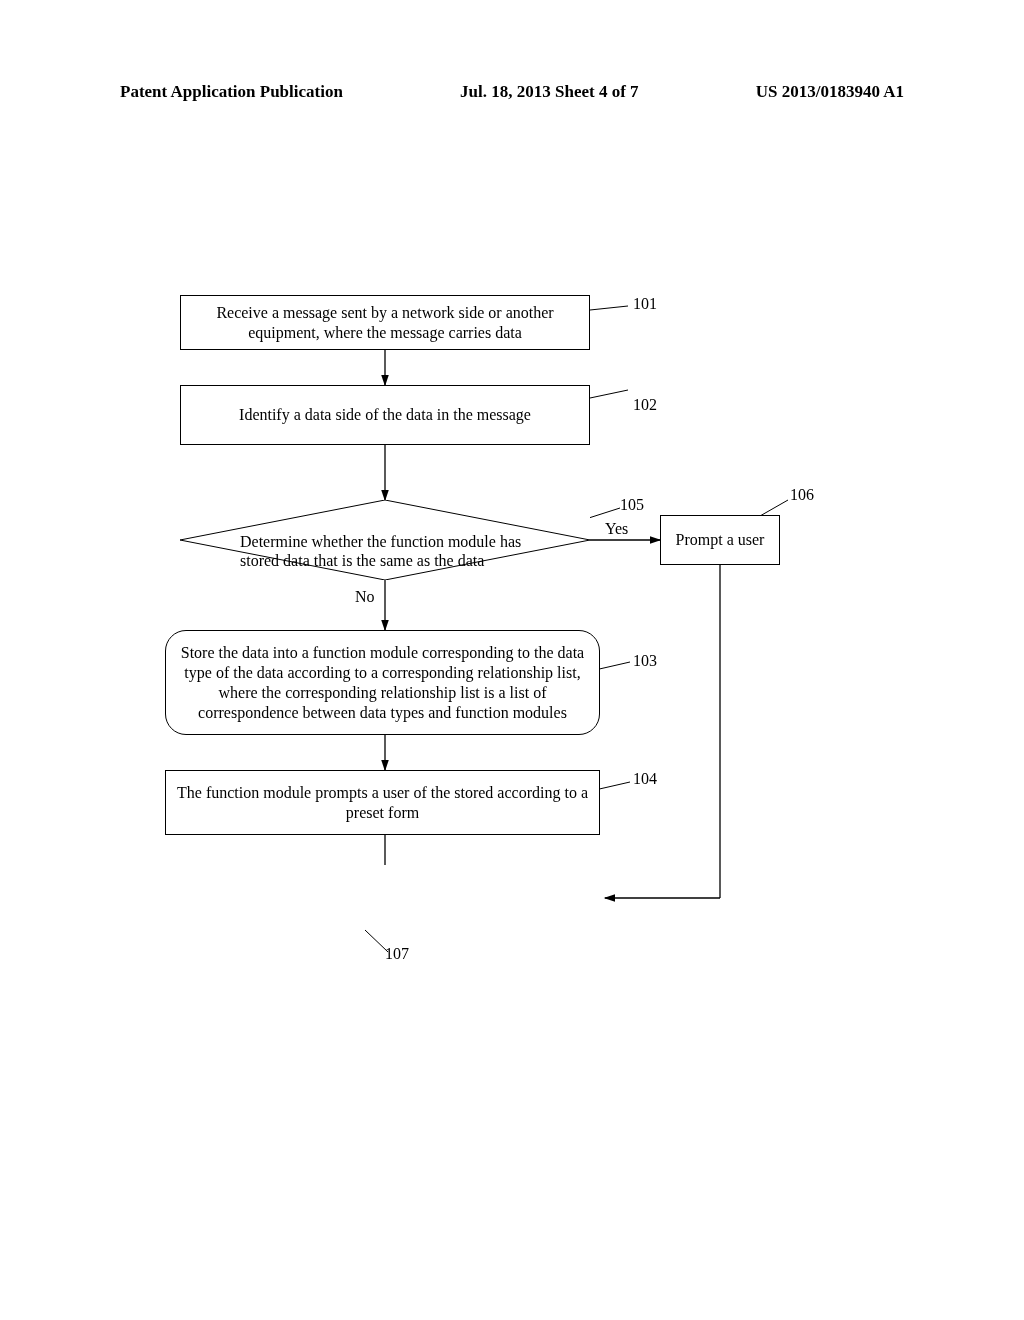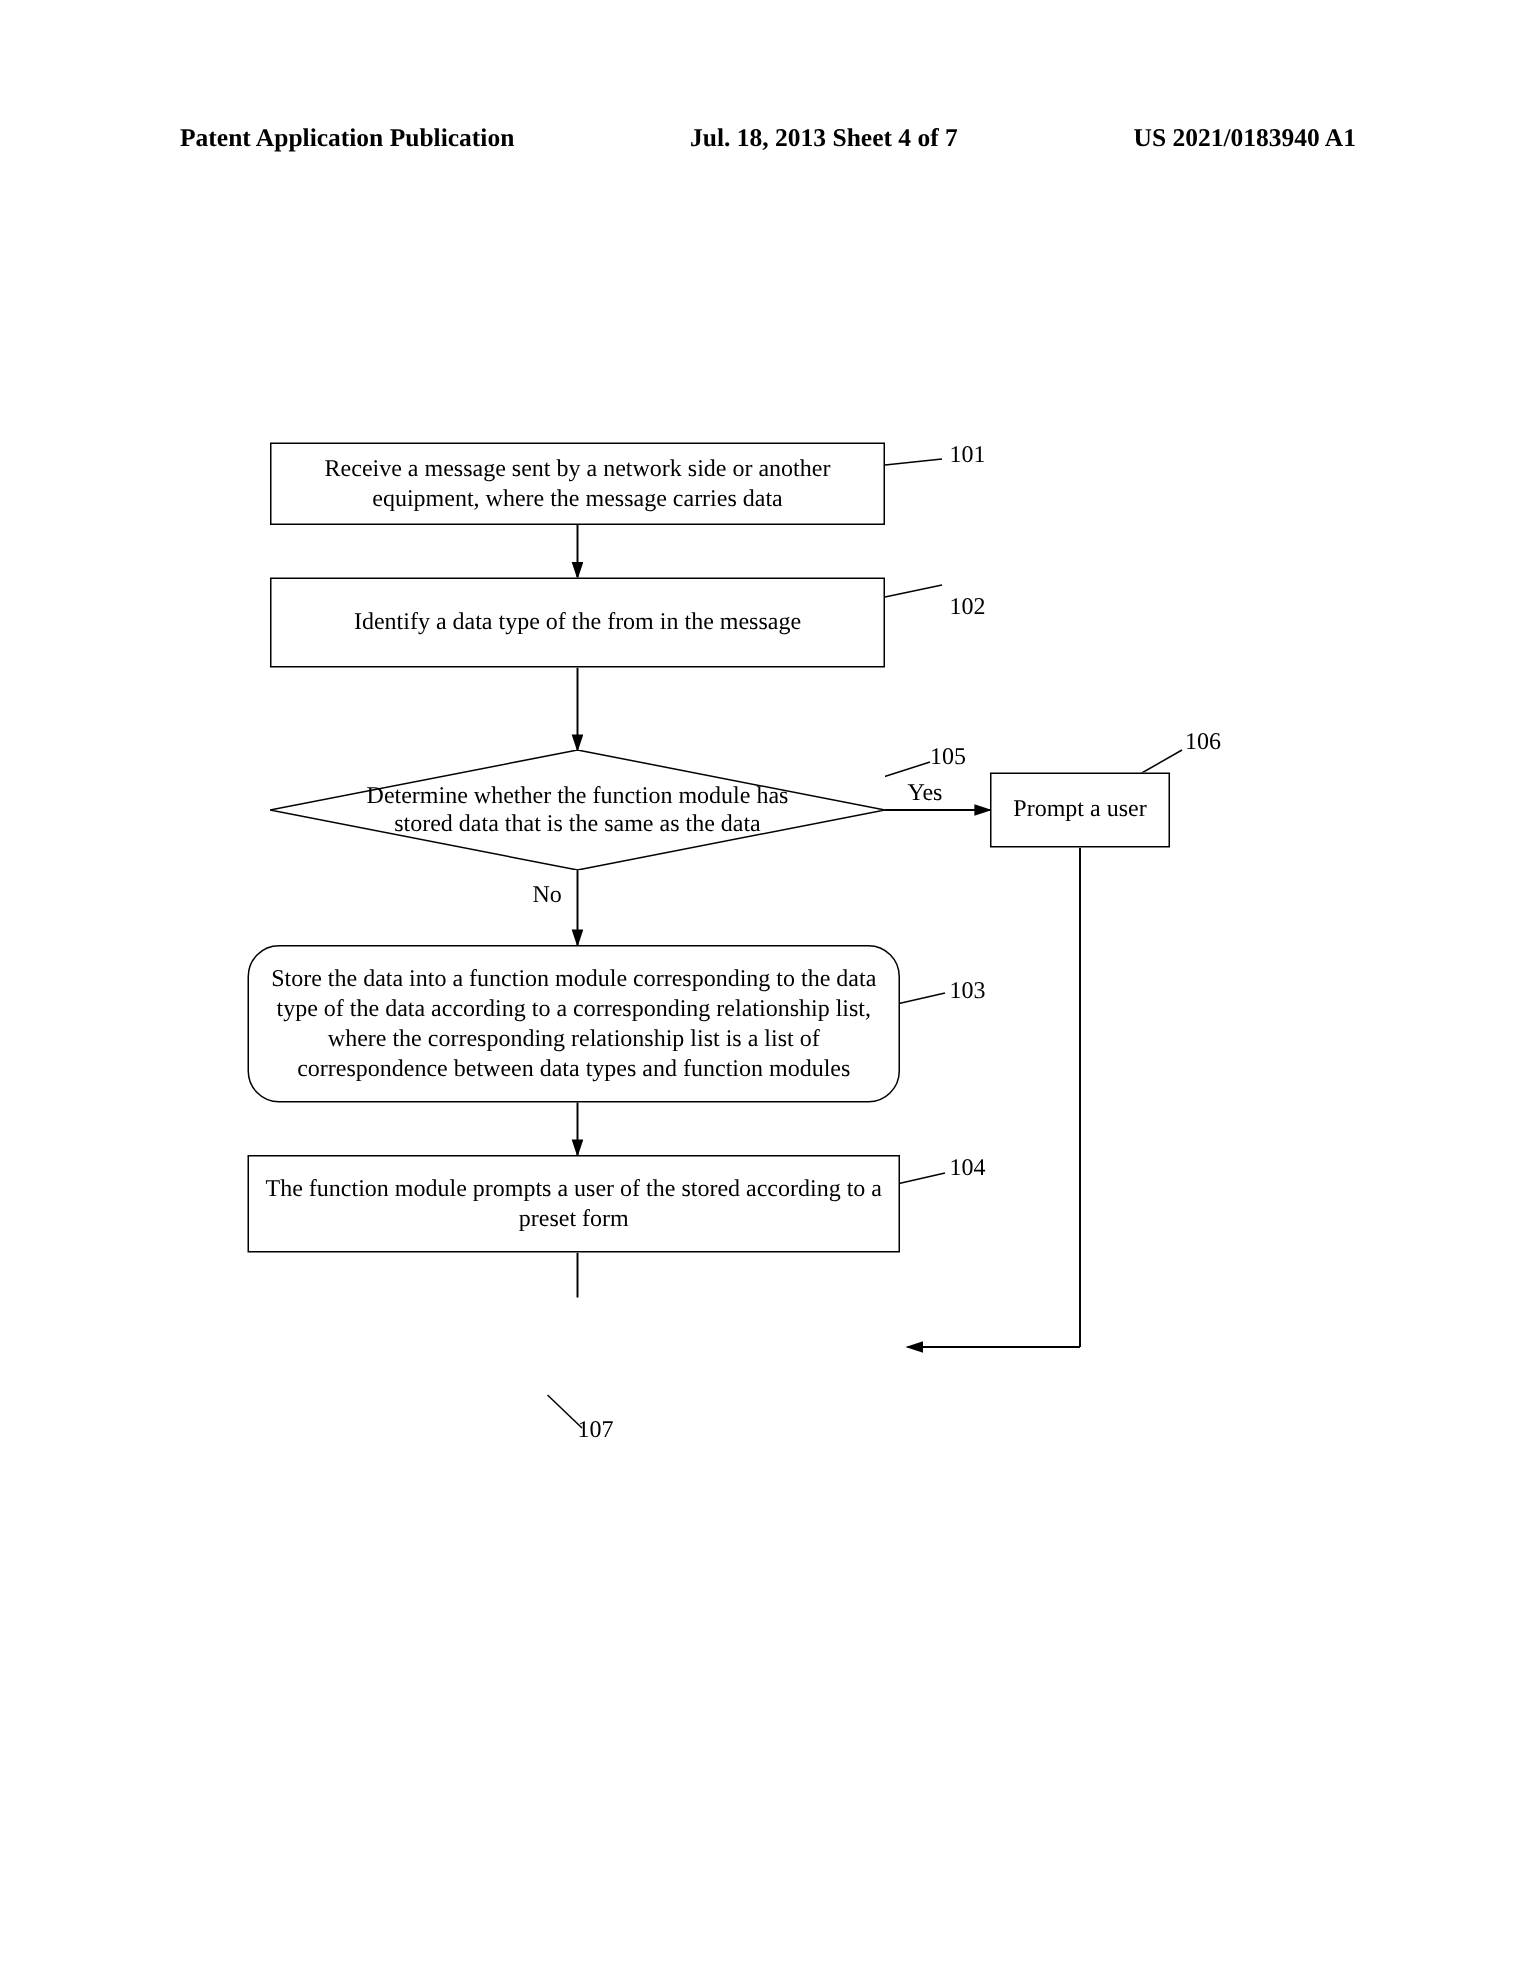--- a/index.html
+++ b/index.html
@@ -53,28 +53,28 @@
   }
   .diamond svg {
     position: absolute;
     top: 0;
     left: 0;
     width: 100%;
     height: 100%;
   }
   .diamond .dtext {
     position: absolute;
-    top: 0;
+    top: 11px;
     left: 0;
     width: 100%;
     height: 100%;
     display: flex;
     align-items: center;
     justify-content: center;
-    text-align: center;
+    text-align: left;
     padding: 8px 60px;
     box-sizing: border-box;
     line-height: 1.2;
   }
   .label {
     position: absolute;
     font-size: 16px;
   }
   .fig-label {
     position: absolute;
@@ -85,21 +85,21 @@
     font-size: 18px;
   }
 </style>
 </head>
 <body>
 
 <div class="page">
   <div class="header">
     <span>Patent Application Publication</span>
     <span>Jul. 18, 2013  Sheet 4 of 7</span>
-    <span>US 2021/0183940 A1</span>
+    <span>US 2013/0183940 A1</span>
   </div>
 
   <div class="diagram">
     <svg width="720" height="820" style="position:absolute;top:0;left:0;">
       <defs>
         <marker id="arrow" markerWidth="10" markerHeight="10" refX="8" refY="3" orient="auto">
           <path d="M0,0 L0,6 L9,3 z" fill="#000"></path>
         </marker>
       </defs>
 
@@ -132,21 +132,21 @@
 
       <line x1="215" y1="640" x2="238" y2="662" stroke="#000" stroke-width="1"></line>
     </svg>
 
     <div class="box" style="left:30px; top:5px; width:410px; height:55px;">
       <span>Receive a message sent by a network side or another equipment, where the message carries data</span>
     </div>
     <div class="label" style="left:483px; top:5px;">101</div>
 
     <div class="box" style="left:30px; top:95px; width:410px; height:60px;">
-      <span>Identify a data type of the from in the message</span>
+      <span>Identify a data side of the data in the message</span>
     </div>
     <div class="label" style="left:483px; top:88px;margin-top:18px;">102</div>
 
     <div class="diamond" style="left:30px; top:210px; width:410px; height:80px;">
       <svg viewBox="0 0 410 80" preserveAspectRatio="none">
         <polygon points="205,0 410,40 205,80 0,40" fill="#fff" stroke="#000" stroke-width="1"></polygon>
       </svg>
       <div class="dtext">
         <span>Determine whether the function module has stored data that is the same as the data</span>
       </div>

